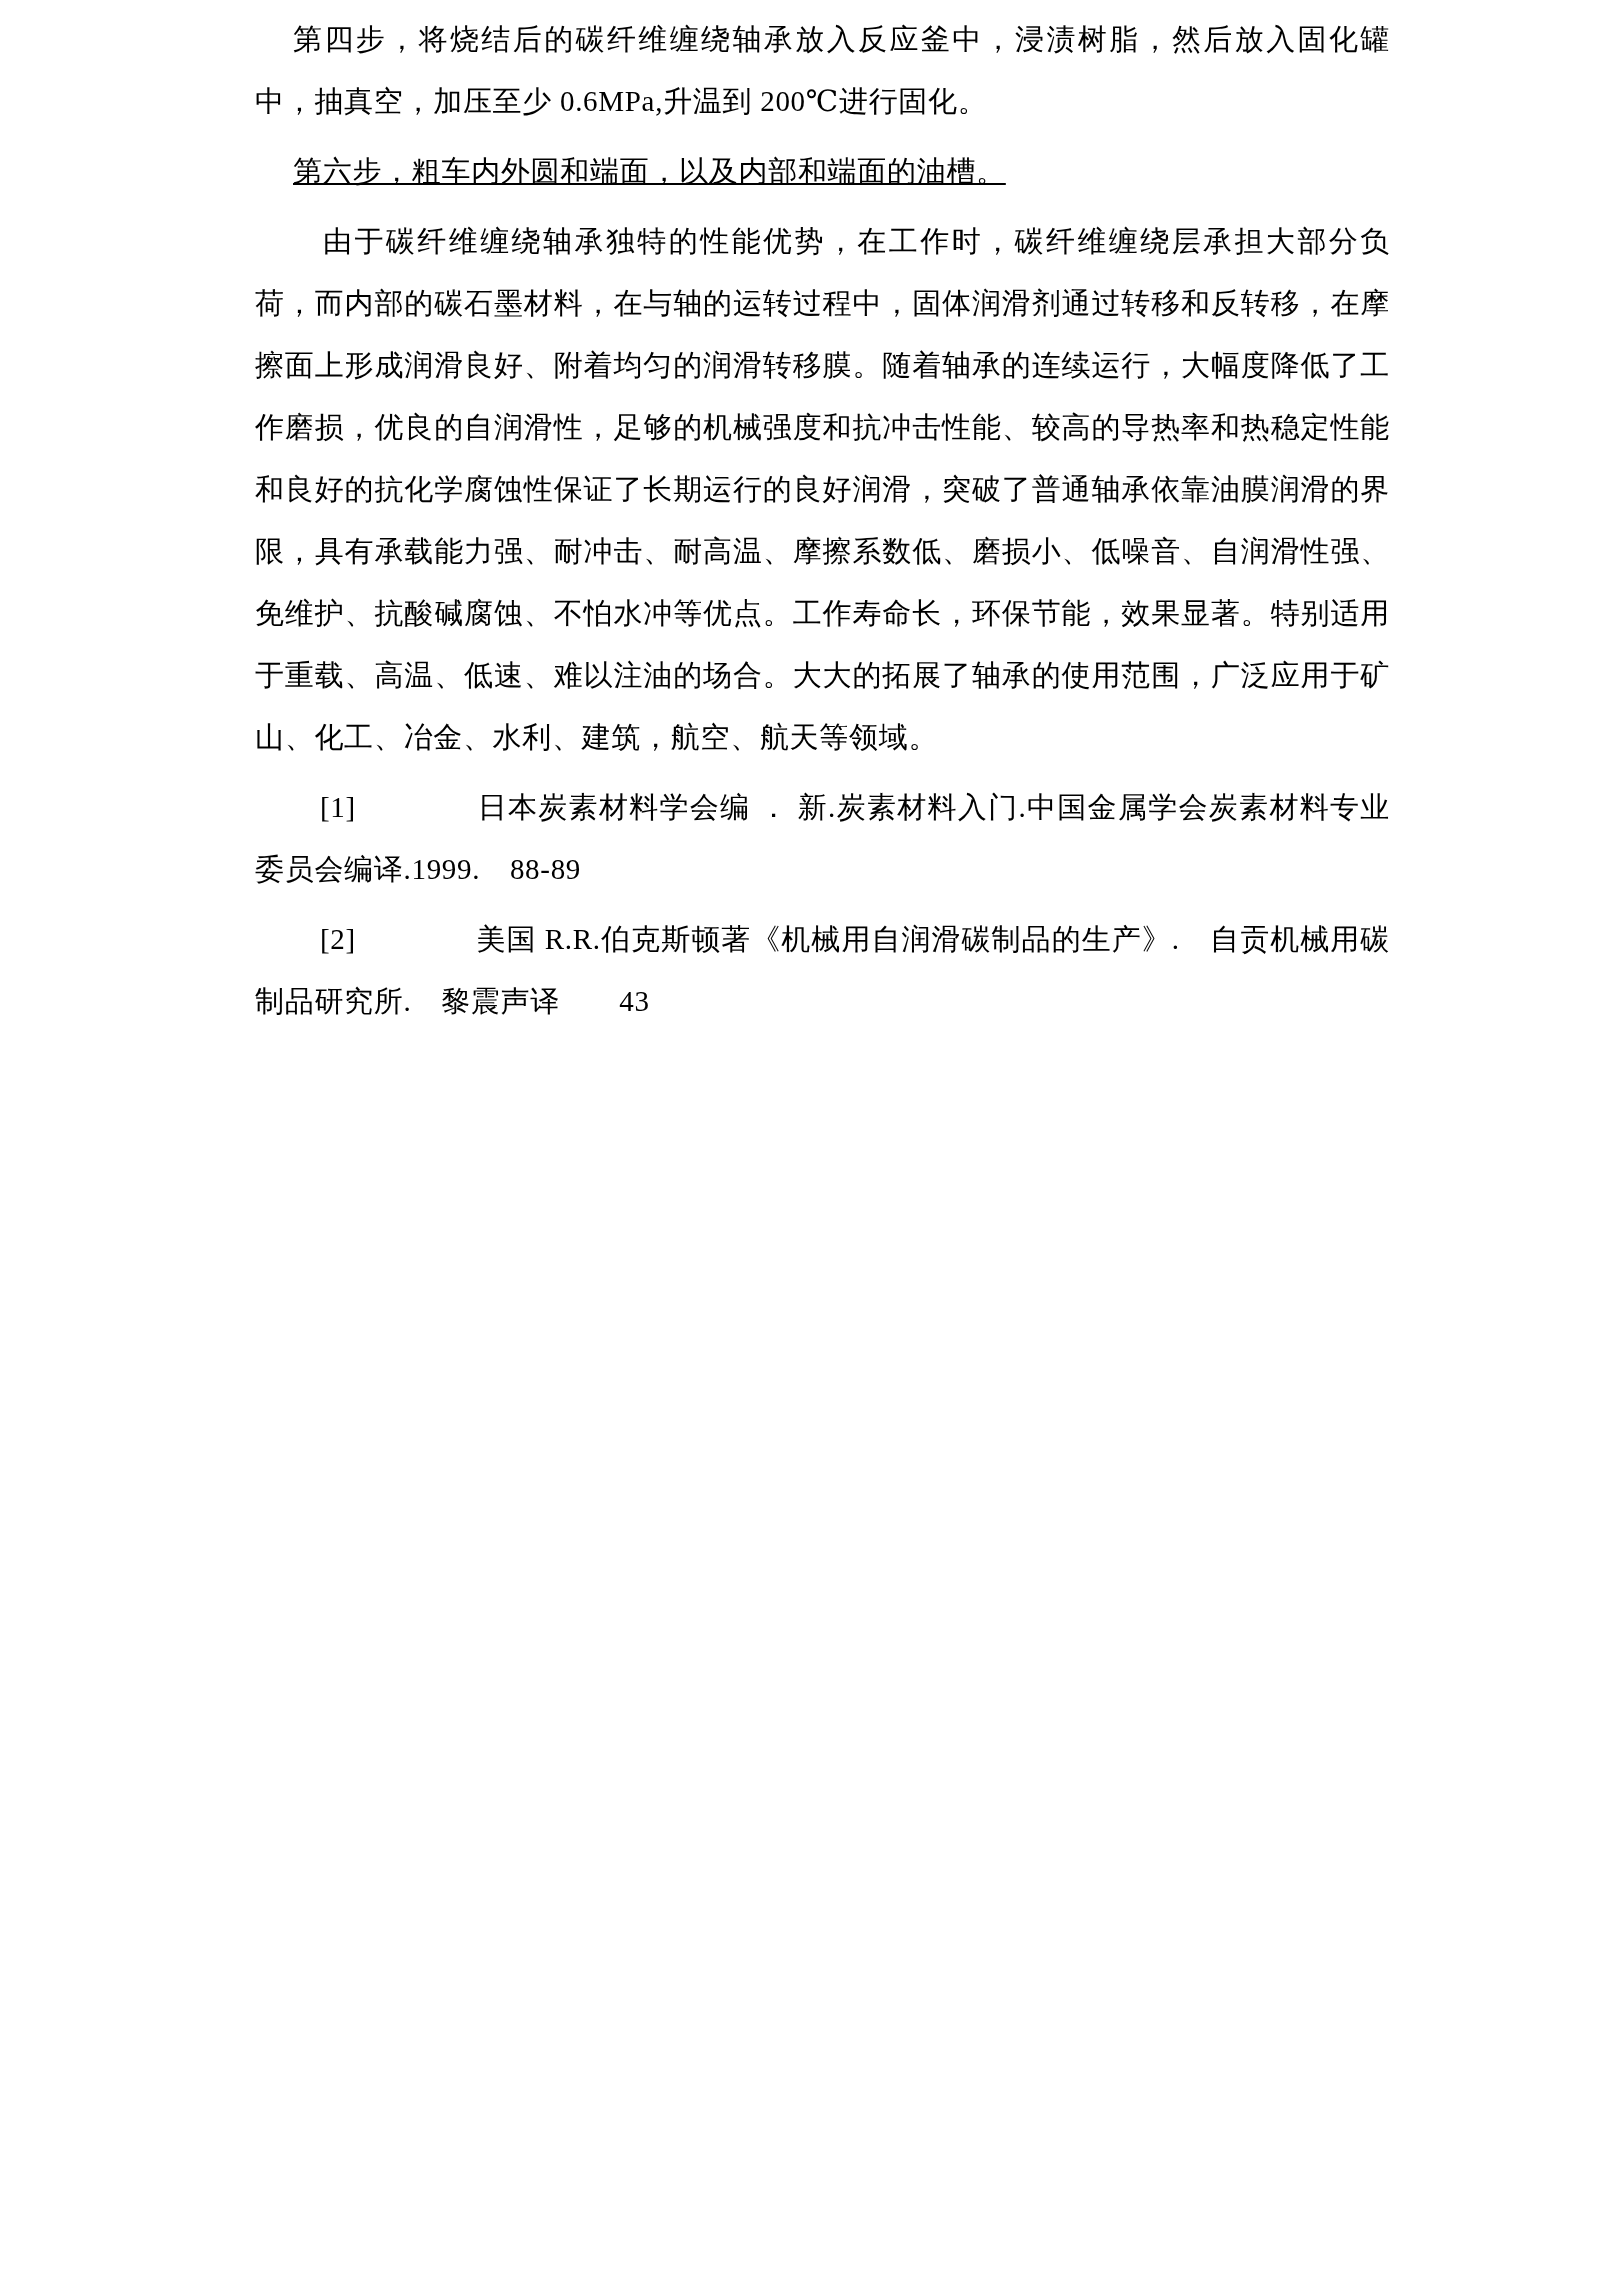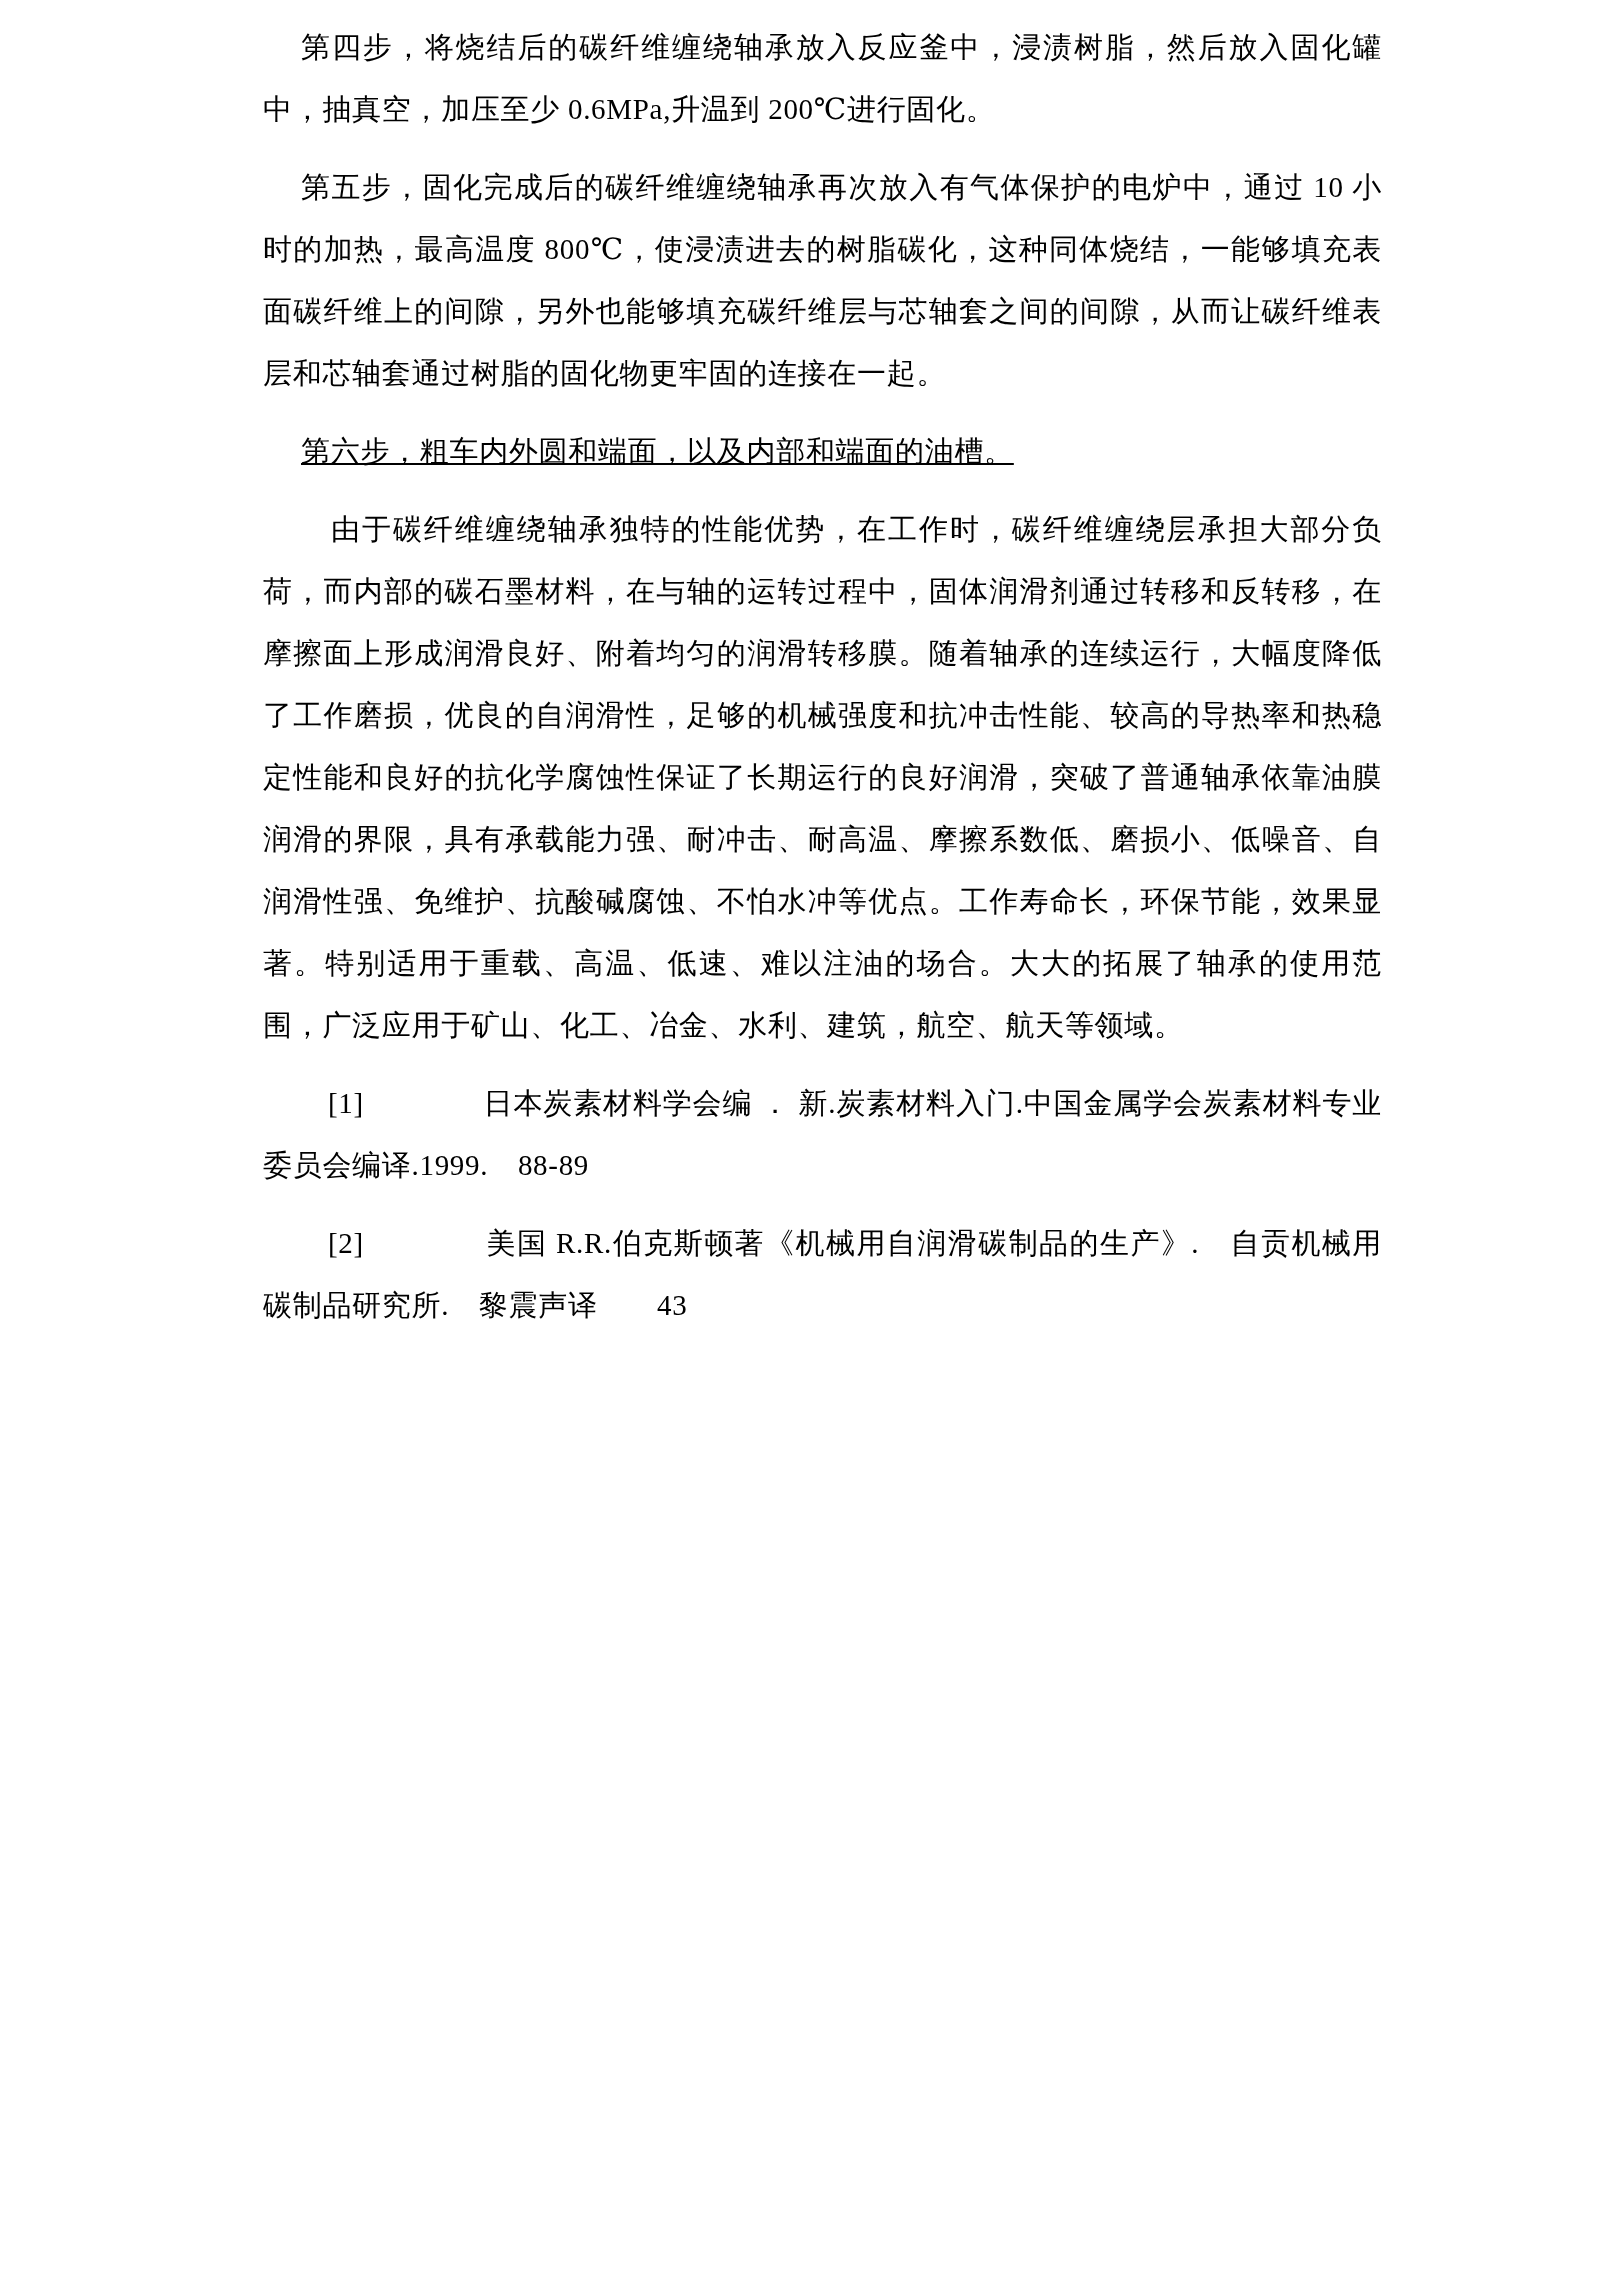--- a/index.html
+++ b/index.html
@@ -16,21 +16,21 @@
     font-family: "Liberation Serif", "DejaVu Serif", serif;
     color: #000000;
   }
   .content {
     position: absolute;
     left: 247px;
     top: 0;
     width: 1151px;
   }
   .content p {
-    margin: 16px;
+    margin: 8px;
     font-size: 29px;
     line-height: 62px;
     text-align: justify;
     text-justify: inter-ideograph;
     letter-spacing: 0.7px;
     word-break: break-all;
   }
   .para-step1 { margin-top: 199px; text-indent: 38px; }
   .para-step2 { margin-top: 43px;  text-indent: 38px; }
   .para-step3 { margin-top: 42px;  text-indent: 38px; text-decoration: underline; }
@@ -54,21 +54,20 @@
   .para-ref2 { margin-top: 14.3px; text-indent: 65px; }
 </style>
 </head>
 <body>
 
 <div class="page">
   <div class="content">
 
     <p class="para-step1">第四步，将烧结后的碳纤维缠绕轴承放入反应釜中，浸渍树脂，然后放入固化罐中，抽真空，加压至少 0.6MPa,升温到 200℃进行固化。</p>
 
-    <p class="para-step2">第五步，固化完成后的碳纤维缠绕轴承再次放入有气体保护的电炉中，通过 10 小时的加热，最高温度 800℃，使浸渍进去的树脂碳化，这种同体烧结，一能够填充表面碳纤维上的间隙，另外也能够填充碳纤维层与芯轴套之间的间隙，从而让碳纤维表层和芯轴套通过树脂的固化物更牢固的连接在一起。</p>
 
     <p class="para-step3">第六步，粗车内外圆和端面，以及内部和端面的油槽。</p>
 
 
 
     <p class="para-conclusion">由于碳纤维缠绕轴承独特的性能优势，在工作时，碳纤维缠绕层承担大部分负荷，而内部的碳石墨材料，在与轴的运转过程中，固体润滑剂通过转移和反转移，在摩擦面上形成润滑良好、附着均匀的润滑转移膜。随着轴承的连续运行，大幅度降低了工作磨损，优良的自润滑性，足够的机械强度和抗冲击性能、较高的导热率和热稳定性能和良好的抗化学腐蚀性保证了长期运行的良好润滑，突破了普通轴承依靠油膜润滑的界限，具有承载能力强、耐冲击、耐高温、摩擦系数低、磨损小、低噪音、自润滑性强、免维护、抗酸碱腐蚀、不怕水冲等优点。工作寿命长，环保节能，效果显著。特别适用于重载、高温、低速、难以注油的场合。大大的拓展了轴承的使用范围，广泛应用于矿山、化工、冶金、水利、建筑，航空、航天等领域。</p>
 
 
     <p class="para-ref1">[1]　　　　日本炭素材料学会编 ． 新.炭素材料入门.中国金属学会炭素材料专业委员会编译.1999.　88-89</p>
 

